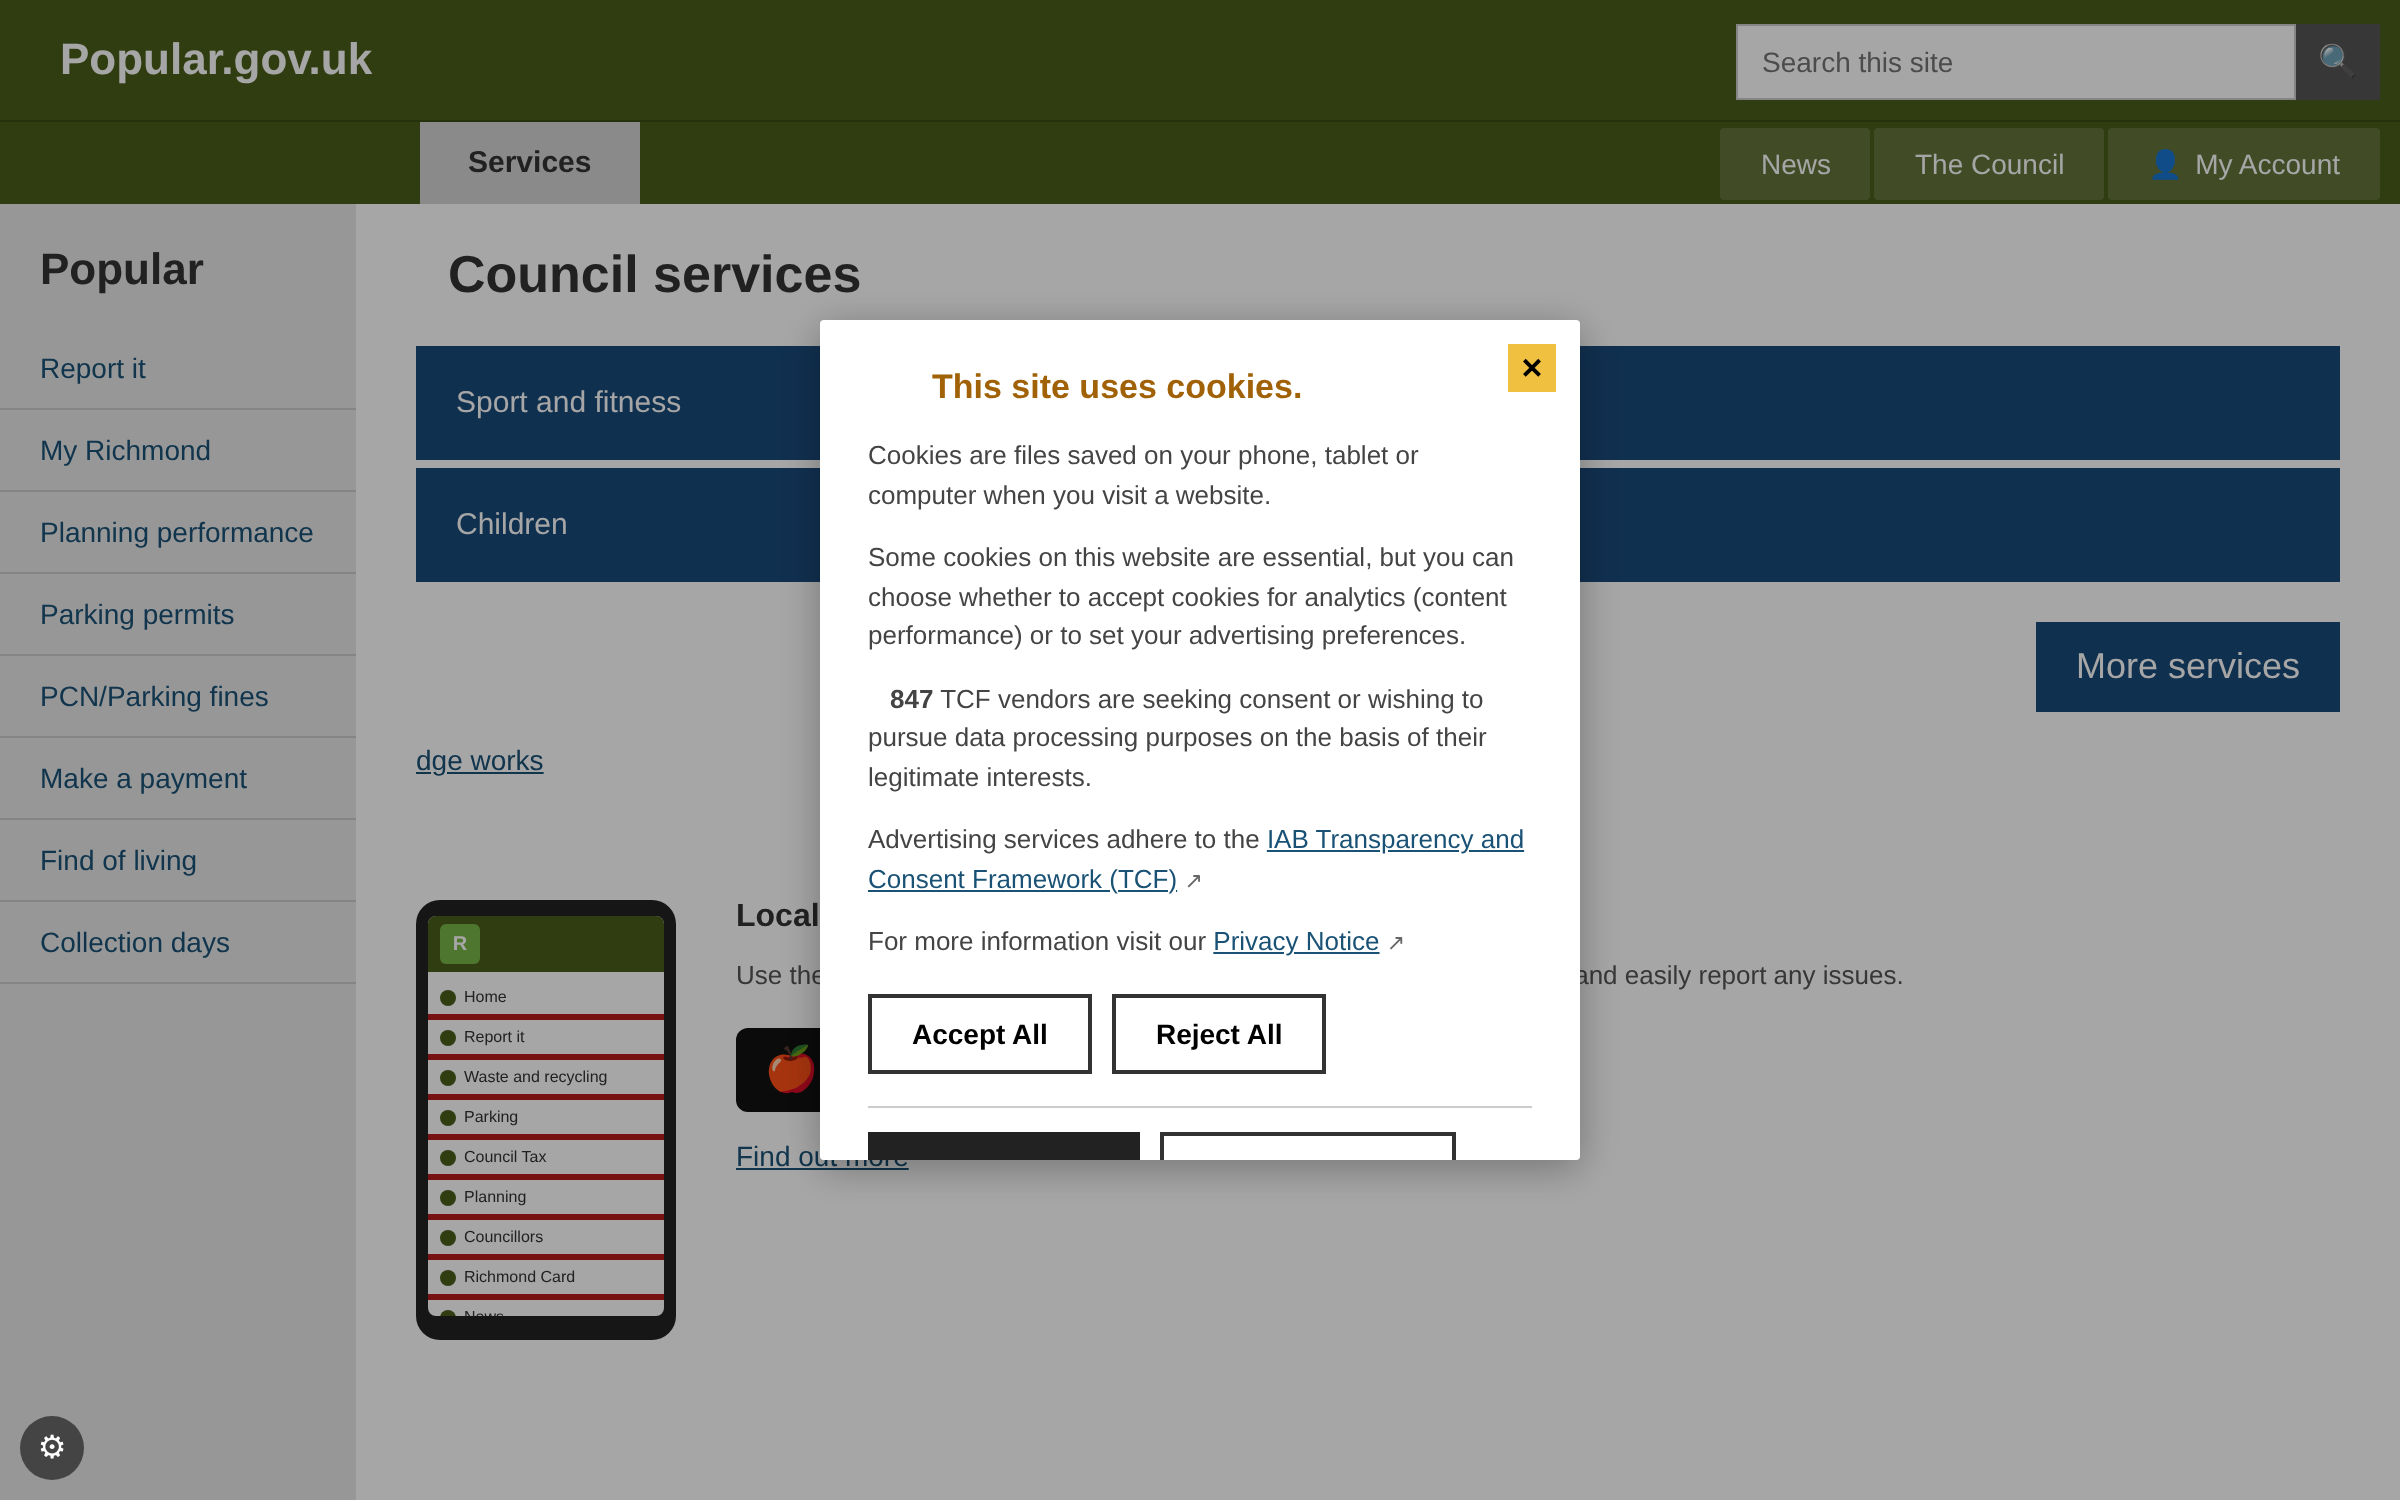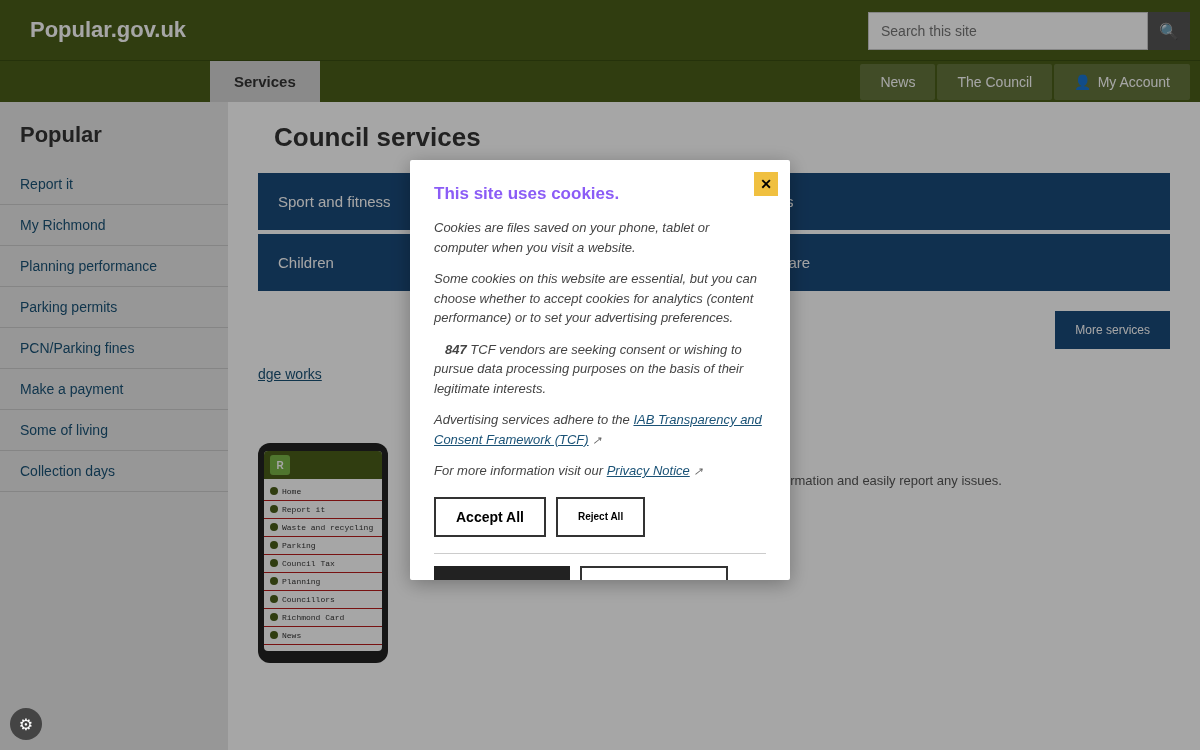--- a/index.html
+++ b/index.html
@@ -96,21 +96,21 @@
 
     
     .main {
       display: flex;
       background: #e8e8e8;
       min-height: 648px;
     }
 
     
     .sidebar {
-      width: 228px;
+      width: 178px;
       background: #e8e8e8;
       padding: 20px 0;
       flex-shrink: 0;
     }
     .sidebar-title {
       font-size: 22px;
       font-weight: bold;
       color: #333;
       padding: 0 20px 16px;
     }
@@ -149,21 +149,21 @@
       color: white;
       padding: 20px;
       font-size: 15px;
       cursor: pointer;
     }
     .more-services-btn {
       background: #1a4a7a;
       color: white;
       border: none;
       padding: 12px 20px;
-      font-size: 12px;
+      font-size: 18px;
       cursor: pointer;
       float: right;
     }
 
     
     .app-section {
       margin-top: 60px;
       display: flex;
       gap: 30px;
       align-items: flex-start;
@@ -204,24 +204,23 @@
       font-size: 10px;
     }
     .phone-menu-items {
       padding: 4px 0;
     }
     .phone-item {
       padding: 4px 6px;
       font-size: 8px;
       color: #333;
       display: flex;
-      align-items: flex-start;
+      align-items: center;
       gap: 4px;
-      border-bottom: 1px solid #b91c1c;
-      font-family: Liberation Mono, monospace;
+      border-bottom: 3px solid #b91c1c;
     }
     .phone-item-dot {
       width: 8px;
       height: 8px;
       background: #4a5e1a;
       border-radius: 50%;
       flex-shrink: 0;
     }
 
     .app-info {
@@ -311,29 +310,29 @@
       cursor: pointer;
       font-size: 14px;
       display: flex;
       align-items: center;
       justify-content: center;
       font-weight: bold;
     }
     .cookie-title {
       font-size: 17px;
       font-weight: bold;
-      color: #8b5cf6;
+      color: #a16207;
       margin-bottom: 14px;
+      margin-left: 32px;
     }
     .cookie-text {
       font-size: 13px;
       color: #444;
       line-height: 1.5;
       margin-bottom: 12px;
-      font-style: italic;
     }
     .cookie-count {
       font-weight: bold;
       margin-left: 11px;
     }
     .cookie-link {
       color: #1a5276;
       text-decoration: underline;
       cursor: pointer;
     }
@@ -351,21 +350,21 @@
       border: 2px solid #333;
       padding: 10px 20px;
       font-size: 14px;
       cursor: pointer;
       font-weight: bold;
     }
     .btn-reject {
       background: white;
       border: 2px solid #333;
       padding: 10px 20px;
-      font-size: 10px;
+      font-size: 14px;
       cursor: pointer;
       font-weight: bold;
     }
     .cookie-divider {
       border: none;
       border-top: 1px solid #ccc;
       margin: 12px 0;
     }
     .cookie-tabs {
       display: flex;
@@ -438,21 +437,21 @@
 <div class="main">
 
   <div class="sidebar">
     <div class="sidebar-title">Popular</div>
     <a class="sidebar-item">Report it</a>
     <a class="sidebar-item">My Richmond</a>
     <a class="sidebar-item">Planning performance</a>
     <a class="sidebar-item">Parking permits</a>
     <a class="sidebar-item">PCN/Parking fines</a>
     <a class="sidebar-item">Make a payment</a>
-    <a class="sidebar-item">Some of living</a>
+    <a class="sidebar-item">Find of living</a>
     <a class="sidebar-item">Collection days</a>
   </div>
 
   <div class="content">
     <div class="content-title">Council services</div>
 
     <div class="service-grid">
       <div class="service-card">Sport and fitness</div>
       <div class="service-card">Services</div>
       <div class="service-card">Children</div>

